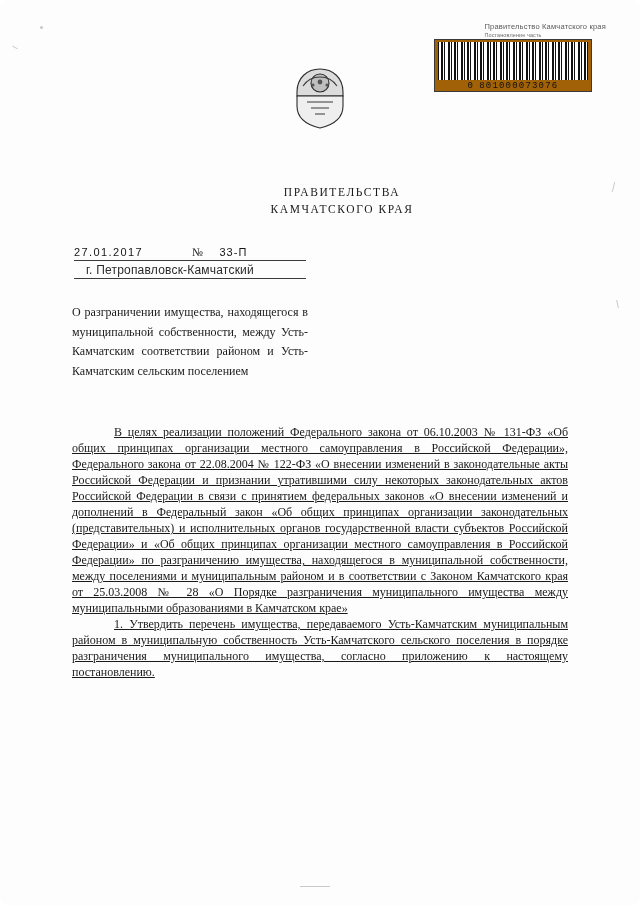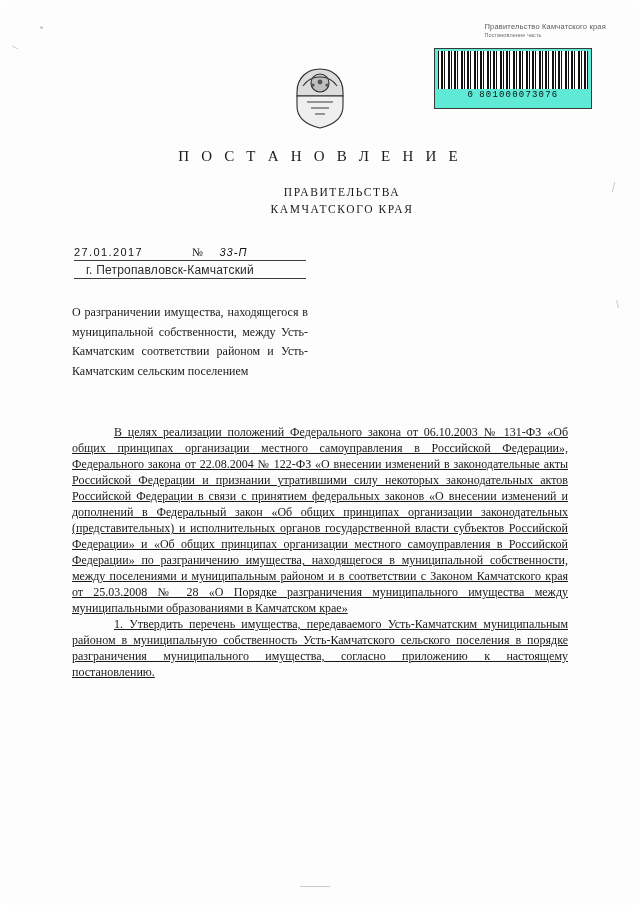--- a/index.html
+++ b/index.html
@@ -39,24 +39,24 @@
   }
   .stamp-sub {
     font-family: "Liberation Sans", sans-serif;
     font-size: 5.5px;
     color: #6e6e6e;
     text-align: center;
     margin-top: 1px;
     letter-spacing: .1px;
   }
   .barcode-wrap {
-    margin-top: 10px;
+    margin-top: 1px;
     border: 1px solid #3a3a3a;
-    padding: 2px 3px 8px 3px;
-    background: #5eead4;
+    padding: 2px 3px 0 3px;
+    background: #a16207;
     display: inline-block;
   }
   .barcode {
     height: 38px;
     width: 150px;
     background-image: repeating-linear-gradient(
       to right,
       #111 0px, #111 1px, #fff 1px, #fff 3px,
       #111 3px, #111 5px, #fff 5px, #fff 6px,
       #111 6px, #111 7px, #fff 7px, #fff 10px,
@@ -125,21 +125,20 @@
   .meta-date { min-width: 108px; }
   .meta-no {
     margin-left: 10px;
     letter-spacing: .5px;
     font-family: "Liberation Serif", serif;
     font-size: 11.5px;
   }
   .meta-num {
     margin-left: 16px;
     letter-spacing: 1px;
-    font-style: italic;
   }
   .meta-rule {
     border-bottom: 1px solid #3b3b3b;
     width: 232px;
     margin-top: 2px;
   }
   .meta-city {
     font-family: "Liberation Sans", sans-serif;
     font-size: 12px;
     color: #2a2a2a;
@@ -231,21 +230,20 @@
         <path d="M26 52 L36 52" stroke="#4a4a4a"></path>
       </g>
       <g fill="#555">
         <circle cx="31" cy="20" r="2.4"></circle>
         <circle cx="24" cy="23" r="1.6"></circle>
         <circle cx="38" cy="23" r="1.6"></circle>
       </g>
     </svg>
   </div>
 
-  <div class="doc-title">П О С Т А Н О В Л Е Н И Е</div>
   <div class="gov-title">
     <div>ПРАВИТЕЛЬСТВА</div>
     <div>КАМЧАТСКОГО КРАЯ</div>
   </div>
 
   <div class="meta">
     <div class="meta-row">
       <span class="meta-date">27.01.2017</span>
       <span class="meta-no">№</span>
       <span class="meta-num">33-П</span>

